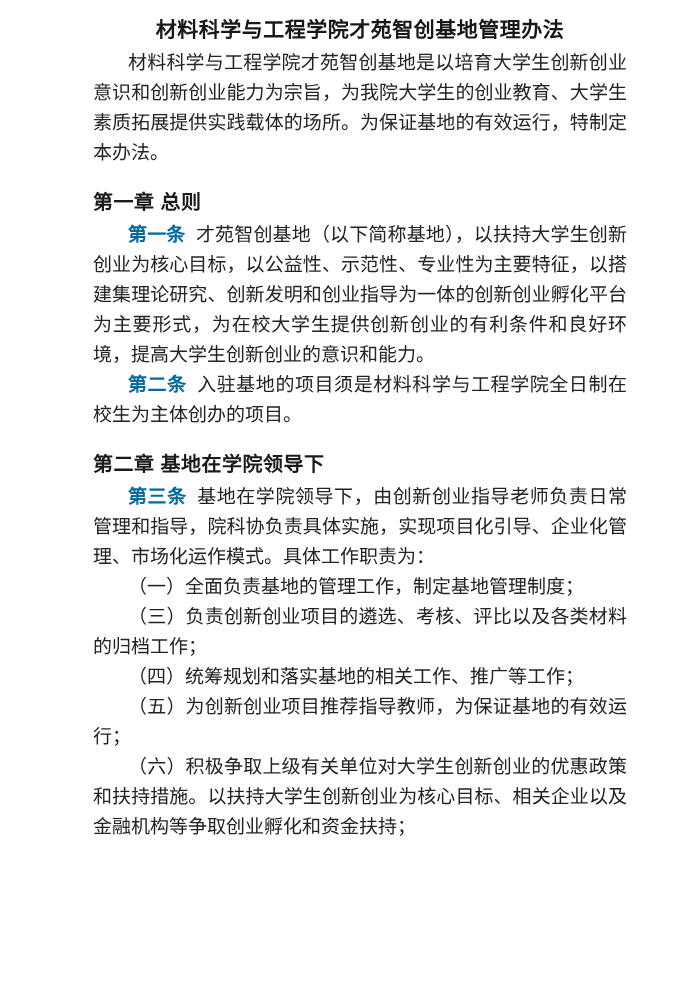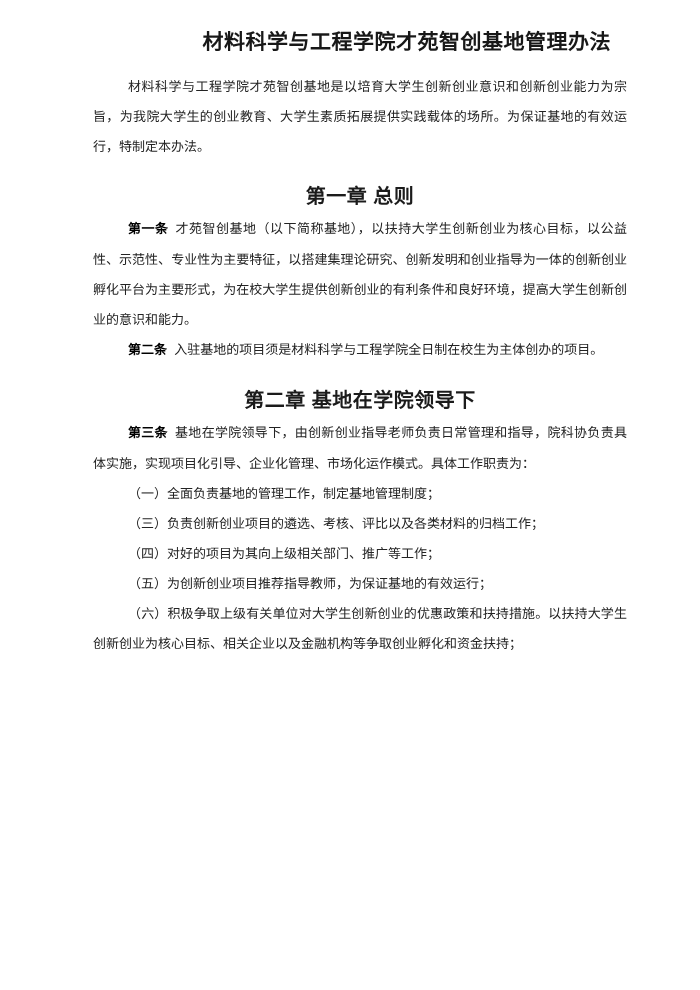--- a/index.html
+++ b/index.html
@@ -12,57 +12,57 @@
     width: 700px;
     height: 990px;
     box-sizing: border-box;
     padding: 12px 73px 20px 93px;
     background: #ffffff;
     color: #1f1f1f;
     overflow: hidden;
     font-family: "Liberation Serif", "DejaVu Serif", serif;
   }
   .doc-title {
-    margin: 16px;
-    text-align: right;
+    margin: 4px;
+    text-align: center;
     font-family: "Liberation Sans", "DejaVu Sans", sans-serif;
     font-weight: bold;
     font-size: 21px;
     line-height: 28px;
     color: #181818;
     letter-spacing: 0.5px;
   }
   p.body {
     margin: 0;
-    font-size: 13px;
+    font-size: 19px;
     line-height: 30px;
     text-align: justify;
     text-justify: inter-ideograph;
     color: #232323;
   }
   p.indent {
     text-indent: 35px;
   }
   .intro {
     margin-top: 47px;
   }
   .chapter {
     margin: 19px 0 3px 0;
-    text-align: center;
+    text-align: left;
     font-family: "Liberation Sans", "DejaVu Sans", sans-serif;
     font-weight: bold;
     font-size: 20px;
     line-height: 30px;
     color: #1b1b1b;
     letter-spacing: 0.5px;
   }
   .article-label {
-    font-family: Liberation Mono, monospace;
+    font-family: Liberation Serif, serif;
     font-weight: bold;
-    color: #000000;
+    color: #0369a1;
     margin-right: 0.55em;
   }
 </style>
 </head>
 <body>
 
 <div class="page">
 
   <h1 class="doc-title">材料科学与工程学院才苑智创基地管理办法</h1>
 
@@ -82,19 +82,19 @@
 
   <p class="body indent">
     <span class="article-label">第三条</span><span>基地在学院领导下，由创新创业指导老师负责日常管理和指导，院科协负责具体实施，实现项目化引导、企业化管理、市场化运作模式。具体工作职责为：</span>
   </p>
 
   <p class="body indent">（一）全面负责基地的管理工作，制定基地管理制度；</p>
 
 
   <p class="body indent">（三）负责创新创业项目的遴选、考核、评比以及各类材料的归档工作；</p>
 
-  <p class="body indent">（四）对好的项目为其向上级相关部门、推广等工作；</p>
+  <p class="body indent">（四）统筹规划和落实基地的相关工作、推广等工作；</p>
 
   <p class="body indent">（五）为创新创业项目推荐指导教师，为保证基地的有效运行；</p>
 
   <p class="body indent">（六）积极争取上级有关单位对大学生创新创业的优惠政策和扶持措施。以扶持大学生创新创业为核心目标、相关企业以及金融机构等争取创业孵化和资金扶持；</p>
 
 </div>
 
 </body></html>

